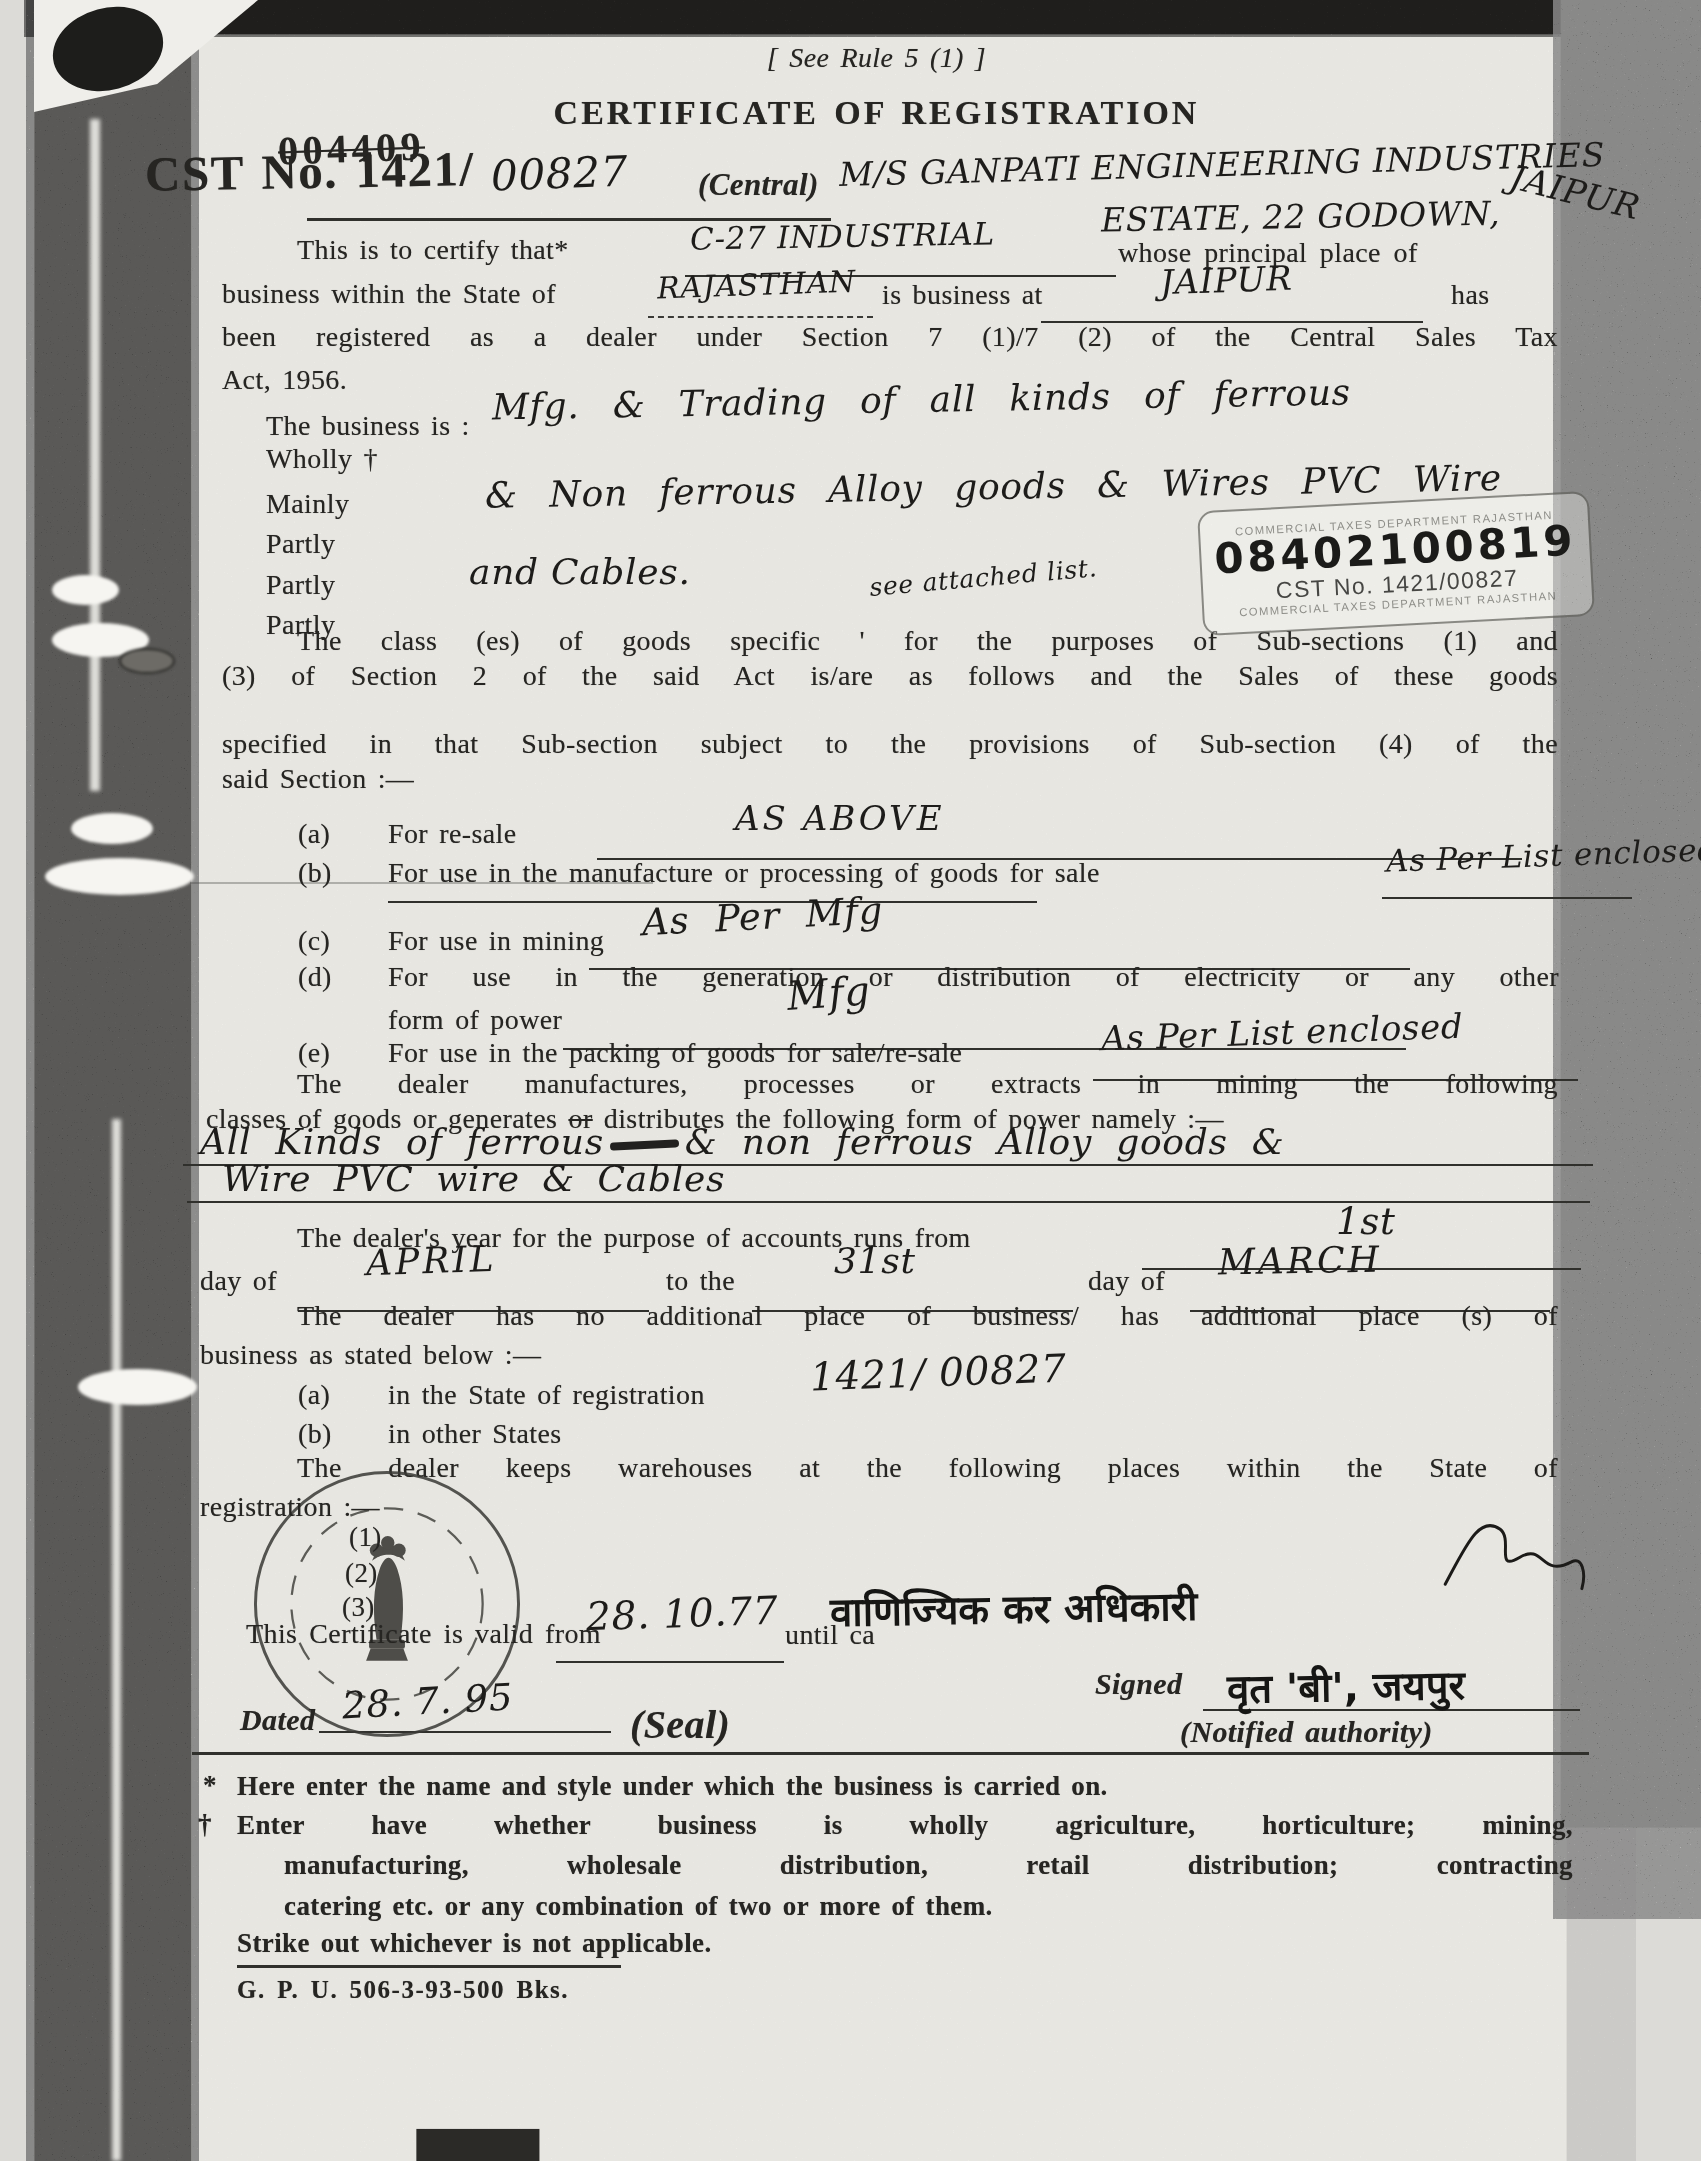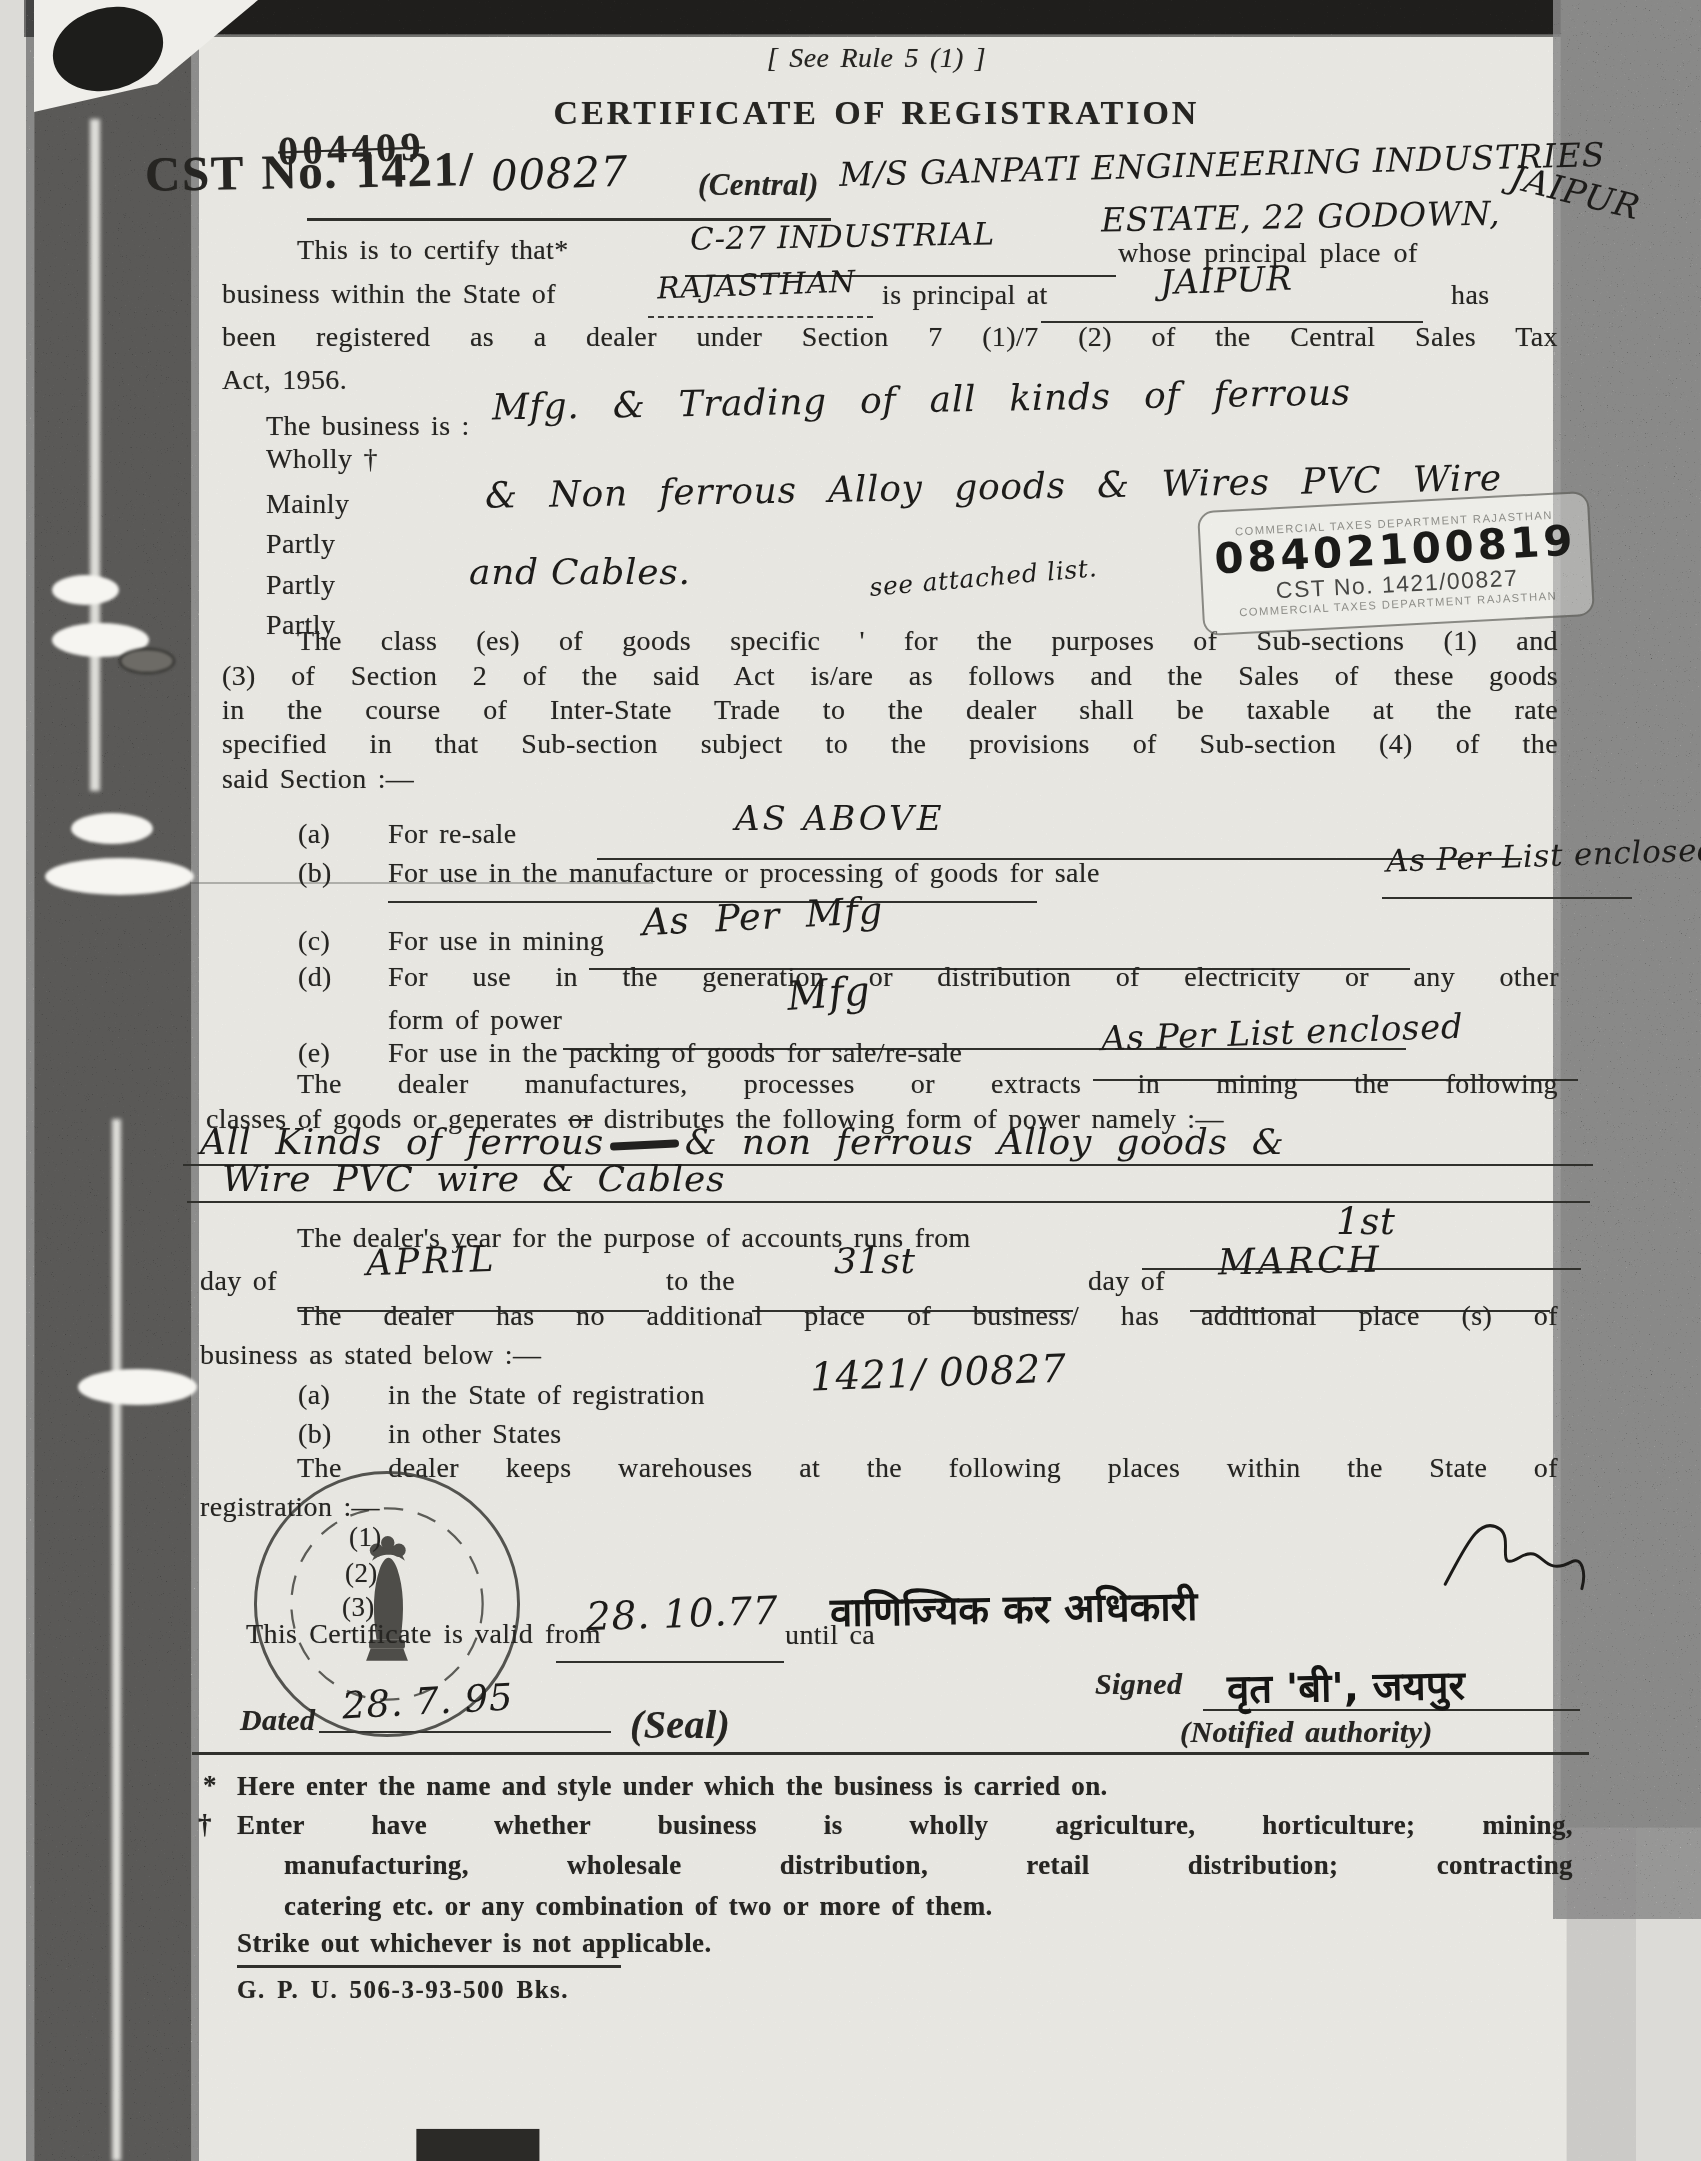--- a/index.html
+++ b/index.html
@@ -104,21 +104,21 @@
   <div class="h" style="left:1509px;top:172px;font-size:34px;transform:rotate(14deg);">JAIPUR</div>
 
   <div class="t" style="left:297px;top:234px;">This is to certify that*</div>
   <div class="h" style="left:690px;top:218px;font-size:31px;transform:rotate(-1deg);">C-27 INDUSTRIAL</div>
   <div class="u" style="left:685px;top:275px;width:431px;"></div>
   <div class="t" style="left:1118px;top:237px;word-spacing:5.2px;">whose principal place of</div>
 
   <div class="t" style="left:222px;top:278px;">business within the State of</div>
   <div class="h" style="left:657px;top:267px;font-size:30px;transform:rotate(-2deg);">RAJASTHAN</div>
   <div class="ud" style="left:648px;top:316px;width:225px;"></div>
-  <div class="t" style="left:882px;top:279px;">is principal at</div>
+  <div class="t" style="left:882px;top:279px;">is business at</div>
   <div class="u" style="left:1041px;top:321px;width:382px;"></div>
   <div class="h" style="left:1160px;top:260px;font-size:34px;transform:rotate(-2deg);">JAIPUR</div>
   <div class="t" style="left:1451px;top:279px;">has</div>
 
   <div class="t j" style="left:222px;top:321px;width:1336px;">been registered as a dealer under Section 7 (1)/7 (2) of the Central Sales Tax</div>
   <div class="t" style="left:222px;top:364px;">Act, 1956.</div>
 
   <div class="t" style="left:266px;top:410px;">The business is :</div>
   <div class="h" style="left:492px;top:379px;font-size:36px;word-spacing:21px;transform:rotate(-1deg);">Mfg. &amp; Trading of all kinds of ferrous</div>
   <div class="t" style="left:266px;top:443px;">Wholly †</div>
@@ -132,21 +132,20 @@
 
   <div class="stampbox">
     <div class="faint">COMMERCIAL TAXES DEPARTMENT RAJASTHAN</div>
     <div class="num">08402100819</div>
     <div class="cstline">CST No. 1421/00827</div>
     <div class="faint">COMMERCIAL TAXES DEPARTMENT RAJASTHAN</div>
   </div>
 
   <div class="t j" style="left:297px;top:625px;width:1261px;">The class (es) of goods specific ' for the purposes of Sub-sections (1) and</div>
   <div class="t j" style="left:222px;top:660px;width:1336px;">(3) of Section 2 of the said Act is/are as follows and the Sales of these goods</div>
-  <div class="t j" style="left:222px;top:694px;width:1336px;">in the course of Inter-State Trade to the dealer shall be taxable at the rate</div>
   <div class="t j" style="left:222px;top:728px;width:1336px;">specified in that Sub-section subject to the provisions of Sub-section (4) of the</div>
   <div class="t" style="left:222px;top:763px;">said Section :—</div>
 
   <div class="t" style="left:298px;top:818px;">(a)</div>
   <div class="t" style="left:388px;top:818px;">For re-sale</div>
   <div class="h" style="left:735px;top:798px;font-size:34px;letter-spacing:3px;font-style:italic;">AS ABOVE</div>
   <div class="u" style="left:597px;top:858px;width:925px;"></div>
 
   <div class="t" style="left:298px;top:857px;">(b)</div>
   <div class="t" style="left:388px;top:857px;">For use in the manufacture or processing of goods for sale</div>

